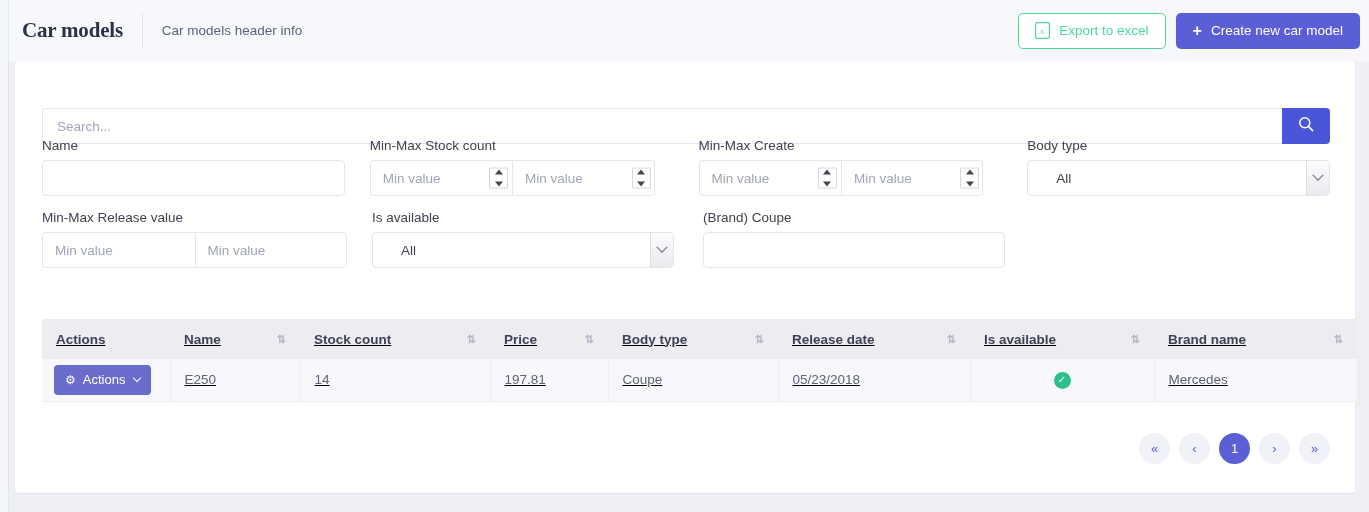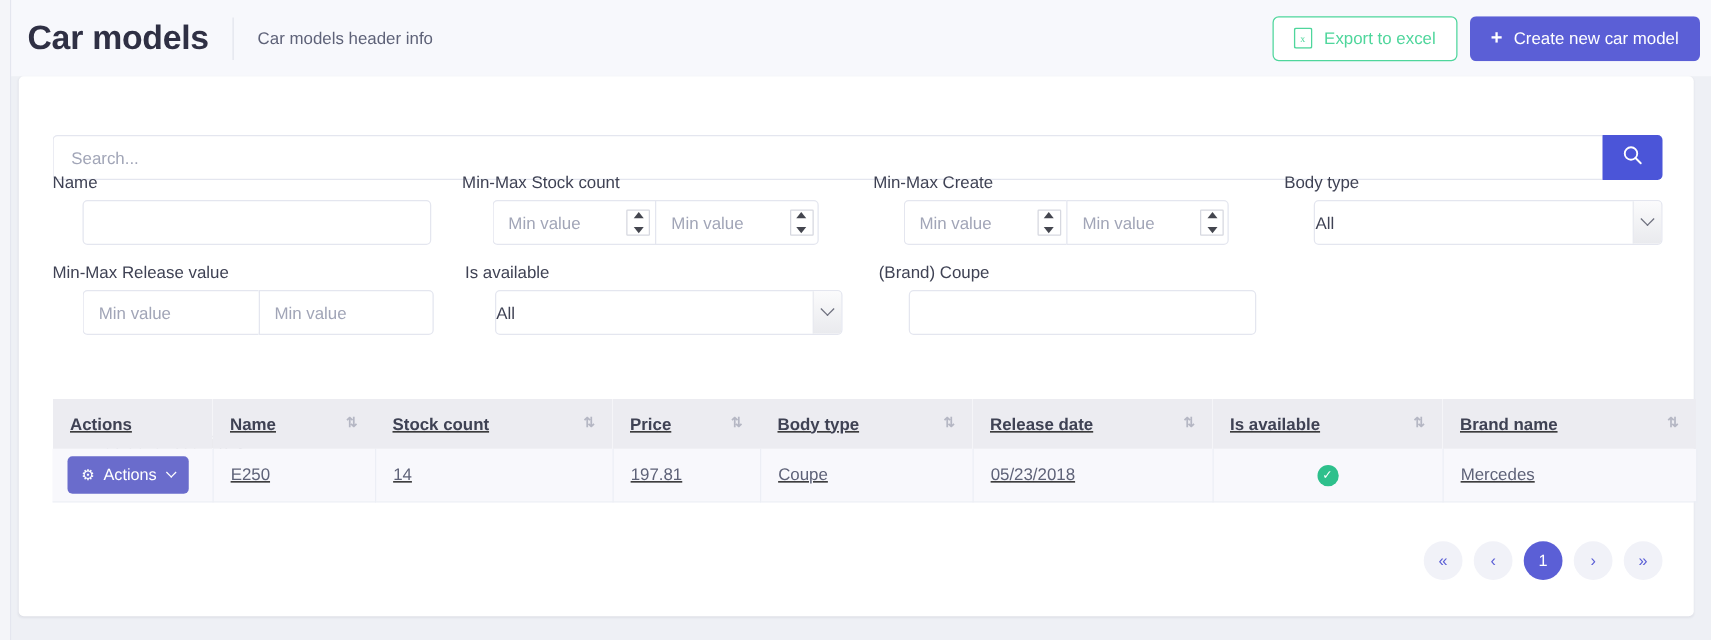--- a/index.html
+++ b/index.html
@@ -21,22 +21,22 @@
 
   
   .topbar {
     position: absolute; left: 9px; top: 0; right: 0; height: 61px;
     background: #f7f8fc;
     display: flex; align-items: center;
     padding: 0 9px 0 6px;
   }
   .topbar-left { display: flex; align-items: center; height: 100%; }
   .page-title {
-    font-size: 27px; font-weight: 700; color: #2f3044;
-    letter-spacing: -0.2px; padding: 0 19px 0 7px;
+    font-size: 21px; font-weight: 700; color: #2f3044;
+    letter-spacing: -0.2px; padding: 0 19px 0 7px; font-family: Liberation Serif, serif;
   }
   .title-sep { width: 1px; height: 34px; background: #e2e4ec; }
   .header-info {
     font-size: 13.5px; color: #5e6278; padding-left: 19px;
   }
   .topbar-right { margin-left: auto; display: flex; align-items: center; gap: 10px; padding-right: 0px; }
 
   .btn {
     display: inline-flex; align-items: center; gap: 9px;
     height: 36px; padding: 0 16px;
@@ -77,21 +77,21 @@
     cursor: pointer;
   }
 
   
   .filters { position: absolute; left: 27px; top: 77px; width: 1288px; }
   .frow { display: flex; }
   .fcol { }
   .flabel {
     font-size: 13.5px; color: #3f4254; margin-bottom: 7px; display: block;
   }
-  .fctl { display: flex; height: 36px; margin-left: 24px; }
+  .fctl { display: flex; height: 36px; }
   .inp {
     height: 36px; border: 1px solid #e4e6ef; border-radius: 4px;
     padding: 0 12px; font-size: 13.5px; color: #3f4254; outline: none;
     background: #fff; width: 100%;
     font-family: "Liberation Sans", sans-serif;
   }
   .inp::placeholder { color: #a1a5b7; }
 
   
   .numwrap { position: relative; flex: 1; }
@@ -115,21 +115,21 @@
   .pair .numwrap:first-child .inp { border-radius: 4px 0 0 4px; border-right: none; }
   .pair .numwrap:last-child .inp { border-radius: 0 4px 4px 0; }
   .pair .txtwrap:first-child .inp { border-radius: 4px 0 0 4px; border-right: none; }
   .pair .txtwrap:last-child .inp { border-radius: 0 4px 4px 0; }
   .txtwrap { flex: 1; }
 
   
   .selwrap { position: relative; width: 100%; height: 36px; }
   .sel {
     width: 100%; height: 36px; border: 1px solid #e4e6ef; border-radius: 4px;
-    background: #fff; padding: 0 38px 0 0; font-size: 13.5px; color: #3f4254;
+    background: #fff; padding: 0 38px 0 28px; font-size: 13.5px; color: #3f4254;
     display: flex; align-items: center; cursor: pointer;
   }
   .sel-arrow {
     position: absolute; right: 1px; top: 1px; width: 23px; height: 34px;
     background: linear-gradient(180deg,#fbfbfc,#e9eaee);
     border-left: 1px solid #dcdee6; border-radius: 0 3px 3px 0;
     display: flex; align-items: center; justify-content: center;
   }
   .chev {
     width: 8px; height: 8px; border-right: 1.6px solid #6d6f7e; border-bottom: 1.6px solid #6d6f7e;

